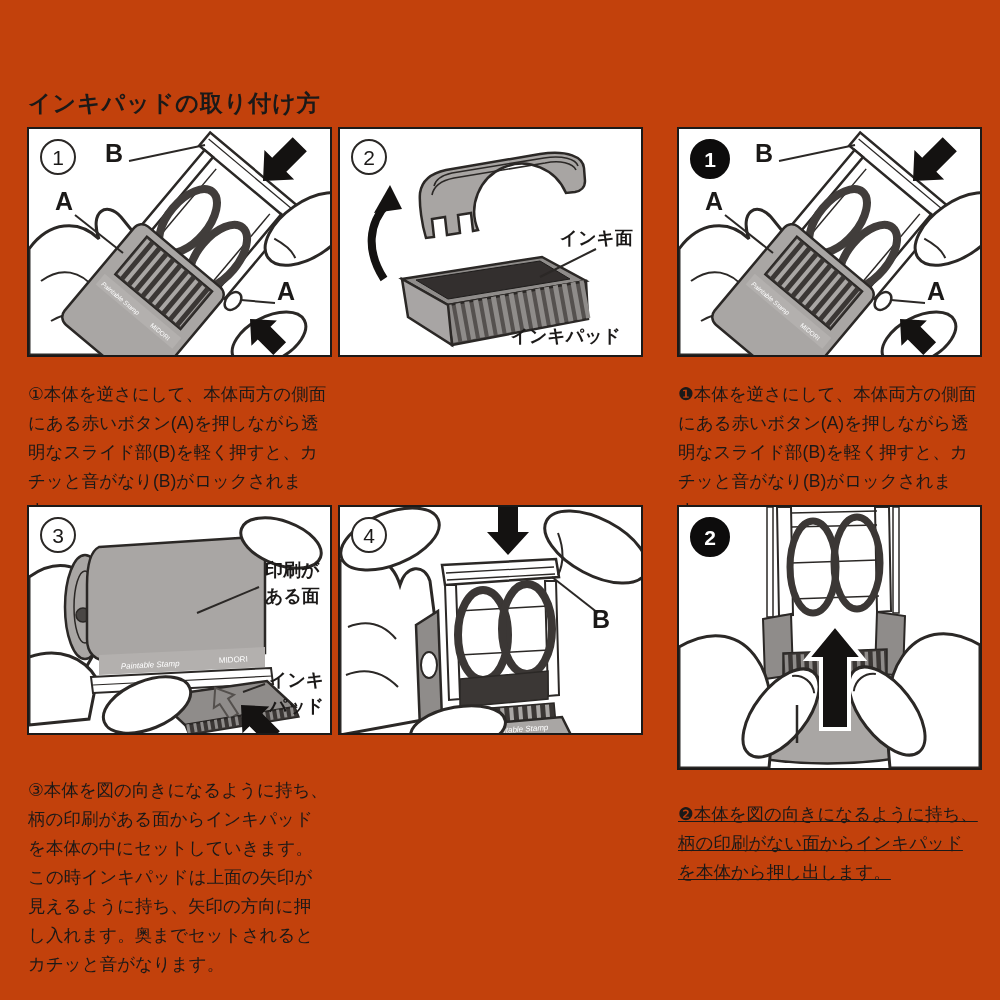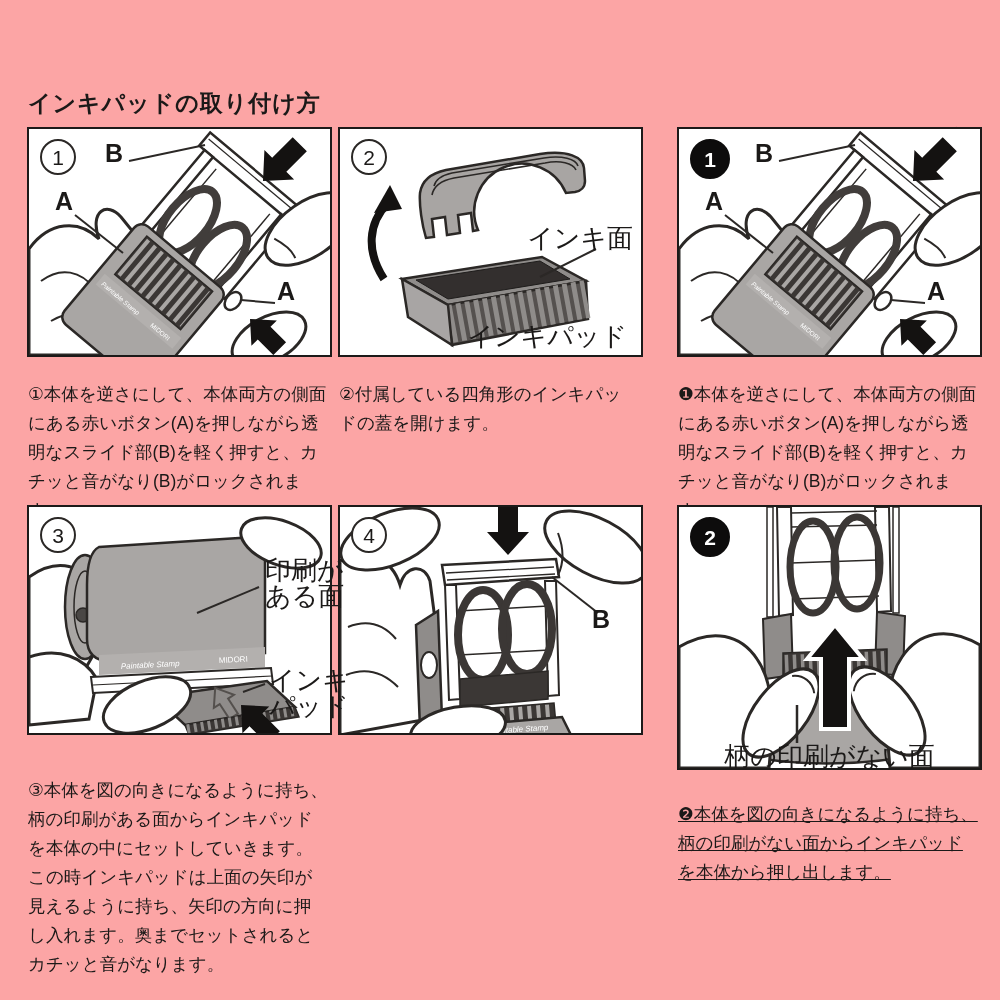--- a/index.html
+++ b/index.html
@@ -1,27 +1,27 @@
 <!DOCTYPE html>
 <html><head>
 <meta charset="utf-8">
 <style>
   html,body{margin:0;padding:0;background:#ffffff;}
-  .page{position:relative;width:1000px;height:1000px;background:#fca5a5;overflow:hidden;
+  .page{position:relative;width:1000px;height:1000px;background:#c2410c;overflow:hidden;
         font-family:"Liberation Sans","DejaVu Sans",sans-serif;color:#1b1918;}
   .sec-title{position:absolute;font-size:23px;font-weight:700;letter-spacing:1px;white-space:nowrap;}
   .panel{position:absolute;border:2px solid #1c1a19;background:#fff;box-sizing:border-box;}
   .panel svg{position:absolute;left:0;top:0;width:100%;height:100%;}
   .badge{position:absolute;left:11px;top:10px;width:32px;height:32px;border:2px solid #2b2826;
          border-radius:50%;display:flex;align-items:center;justify-content:center;
          font-size:21px;line-height:1;background:#fff;z-index:4;}
   .badge.filled{width:36px;height:36px;background:#0d0c0c;color:#fff;border-color:#0d0c0c;font-weight:700;}
   .plabel{position:absolute;z-index:3;font-weight:600;white-space:nowrap;}
   .lbl-ab{font-size:25px;font-weight:600;}
-  .lbl-jp{font-size:26px;line-height:26px;font-weight:400;}
+  .lbl-jp{font-size:18px;line-height:26px;font-weight:700;}
   .step{position:absolute;width:300px;font-size:17.5px;line-height:29px;letter-spacing:0px;
         font-weight:500;text-align:left;}
 </style>
 </head>
 <body>
 
 <div class="page">
 
   <div class="sec-title" style="left:28px;top:88px;">インキパッドの取り付け方</div>
   <div class="sec-title" style="left:678px;top:88px;margin-top:36px;">インキパッドの取り外し方</div>
@@ -86,21 +86,21 @@
       <g>
         <polygon points="62,150 202,128 246,152 108,176" fill="#8f8c8a" stroke="#2b2826" stroke-width="2.5"></polygon>
         <polygon points="76,151 200,132 230,150 108,170" fill="#332f2e" stroke="#1f1d1c" stroke-width="1"></polygon>
         <polygon points="108,176 246,152 248,190 112,216" fill="#55514f" stroke="#2b2826" stroke-width="2.5"></polygon>
         <path d="M110,195 L247,170" stroke="#8f8c8a" stroke-width="38" stroke-dasharray="5 4" fill="none"></path>
         <polygon points="62,150 108,176 112,216 68,188" fill="#a8a5a4" stroke="#2b2826" stroke-width="2.5"></polygon>
       </g>
       <line x1="256" y1="120" x2="200" y2="148" stroke="#2b2826" stroke-width="2"></line>
     </svg>
     <div class="plabel lbl-jp" style="right:8px;top:96px;">インキ面</div>
-    <div class="plabel lbl-jp" style="right:14px;bottom:6px;">インキパッド</div>
+    <div class="plabel lbl-jp" style="right:20px;bottom:6px;">インキパッド</div>
   </div>
 
   <div class="panel" style="left:677px;top:127px;width:305px;height:230px;">
     <div class="badge filled">
         <span>1</span>
       </div>
     <svg viewBox="0 0 301 226" preserveAspectRatio="none">
       <g>
         <path d="M0,120 C20,92 50,90 70,110 C60,82 78,72 92,88 L126,130 C148,158 150,190 134,212 L112,226 L0,226 Z" fill="#fff" stroke="#2b2826" stroke-width="3"></path>
         <path d="M12,152 C32,137 52,142 66,160" fill="none" stroke="#2b2826" stroke-width="2"></path>
@@ -133,21 +133,20 @@
       <line x1="100" y1="32" x2="176" y2="16" stroke="#2b2826" stroke-width="2"></line>
       <line x1="46" y1="86" x2="94" y2="124" stroke="#2b2826" stroke-width="2"></line>
       <line x1="246" y1="174" x2="212" y2="171" stroke="#2b2826" stroke-width="2"></line>
     </svg>
     <div class="plabel lbl-ab" style="left:76px;top:10px;">B</div>
     <div class="plabel lbl-ab" style="left:26px;top:58px;">A</div>
     <div class="plabel lbl-ab" style="left:248px;top:148px;">A</div>
   </div>
 
   <p class="step" style="left:28px;top:362px;">①本体を逆さにして、本体両方の側面にある赤いボタン(A)を押しながら透明なスライド部(B)を軽く押すと、カチッと音がなり(B)がロックされます。</p>
-  <p class="step" style="left:339px;top:362px;">②付属している四角形のインキパッドの蓋を開けます。</p>
   <p class="step" style="left:678px;top:362px;">❶本体を逆さにして、本体両方の側面にある赤いボタン(A)を押しながら透明なスライド部(B)を軽く押すと、カチッと音がなり(B)がロックされます。</p>
 
   <div class="panel" style="left:27px;top:505px;width:305px;height:230px;">
     <div class="badge">
         <span>3</span>
       </div>
     <svg viewBox="0 0 301 226" preserveAspectRatio="none">
       <g>
         <path d="M0,70 C25,52 50,56 62,76 C78,100 80,120 70,138 L40,190 L0,185 Z" fill="#fff" stroke="#2b2826" stroke-width="3"></path>
         <path d="M0,150 C30,140 55,150 68,172 L60,212 L0,218 Z" fill="#fff" stroke="#2b2826" stroke-width="3"></path>
@@ -258,19 +257,18 @@
           <path d="M88,170 C96,162 108,162 116,170" fill="none" stroke="#2b2826" stroke-width="2"></path>
         </g>
         <g transform="rotate(-38 208 204)">
           <ellipse cx="208" cy="204" rx="26" ry="52" fill="#fff" stroke="#2b2826" stroke-width="3"></ellipse>
           <path d="M194,168 C202,160 214,160 222,168" fill="none" stroke="#2b2826" stroke-width="2"></path>
         </g>
       </g>
       <path d="M0,0 L-28,34 L-14,34 L-14,104 L14,104 L14,34 L28,34 Z" transform="translate(156,118)" fill="#141211" stroke="#fff" stroke-width="4"></path>
       <line x1="118" y1="236" x2="118" y2="198" stroke="#2b2826" stroke-width="2.5"></line>
     </svg>
-    <div class="plabel lbl-jp" style="left:0;right:0;top:236px;text-align:center;">柄の印刷がない面</div>
   </div>
 
   <p class="step" style="left:28px;top:732px;margin-top:44px;">③本体を図の向きになるように持ち、柄の印刷がある面からインキパッドを本体の中にセットしていきます。この時インキパッドは上面の矢印が見えるように持ち、矢印の方向に押し入れます。奥までセットされるとカチッと音がなります。</p>
   <p class="step" style="left:678px;top:782px;text-decoration:underline;">❷本体を図の向きになるように持ち、柄の印刷がない面からインキパッドを本体から押し出します。</p>
 
 </div>
 
 </body></html>

